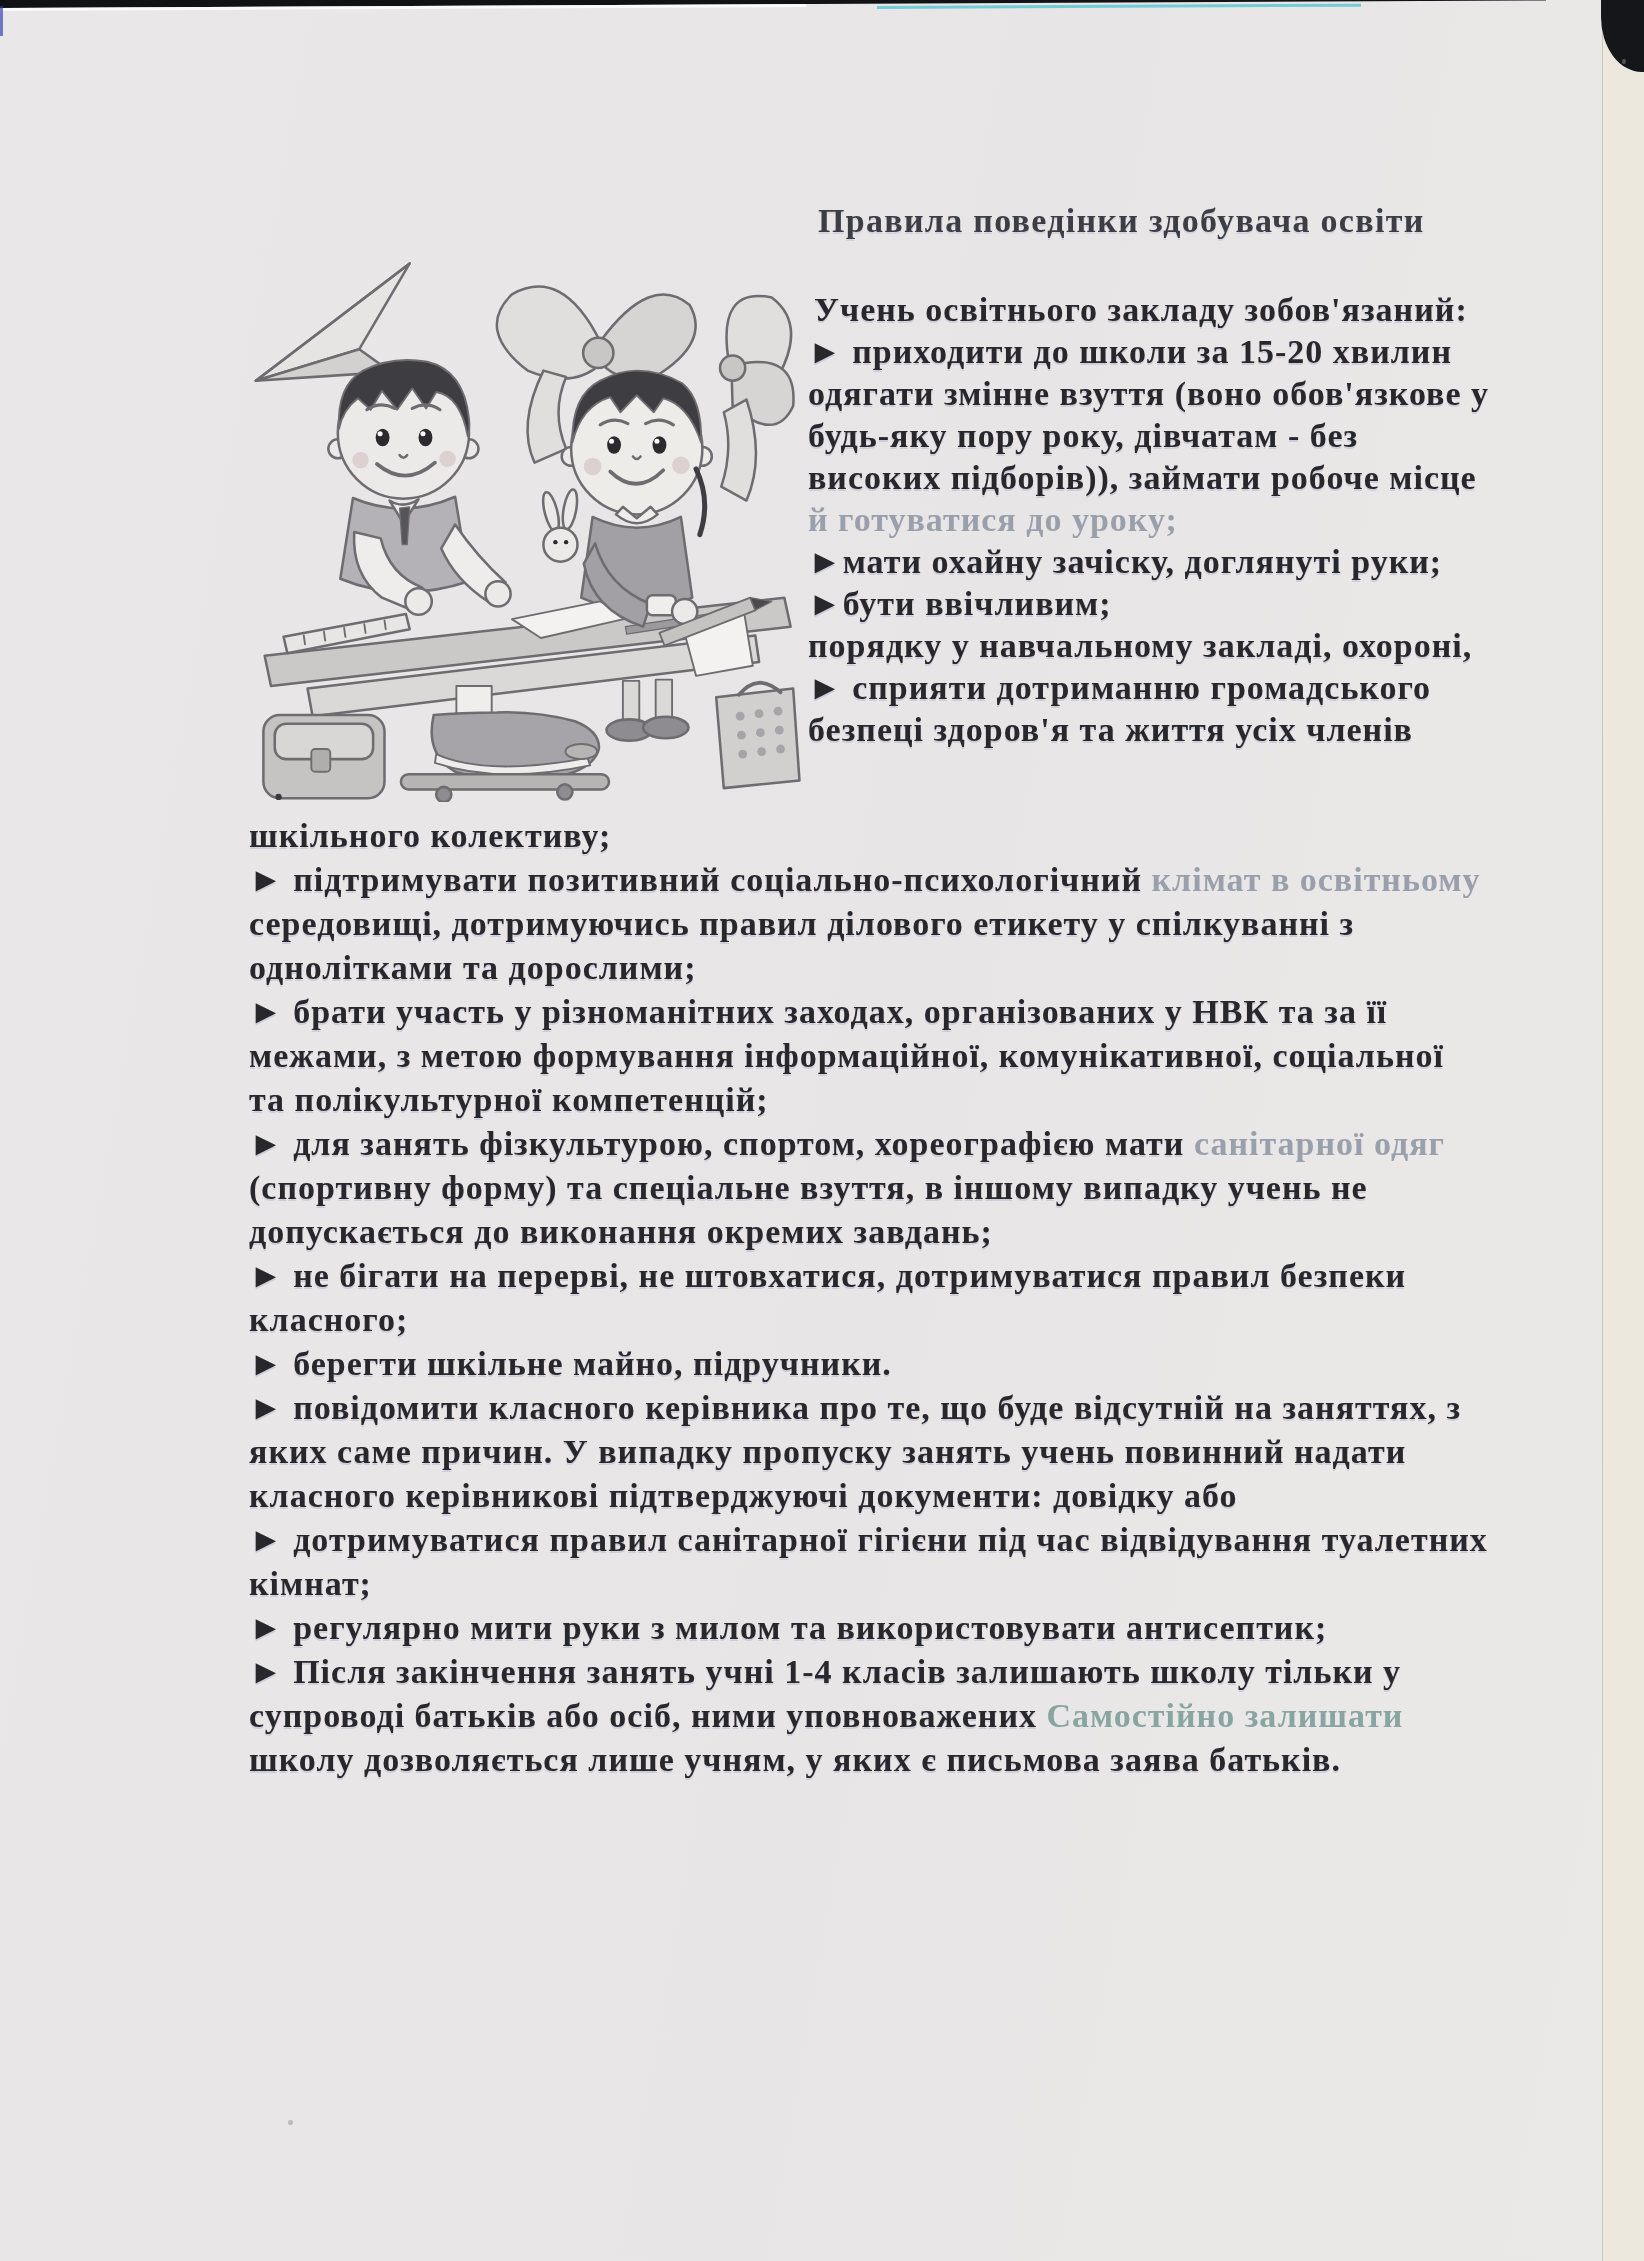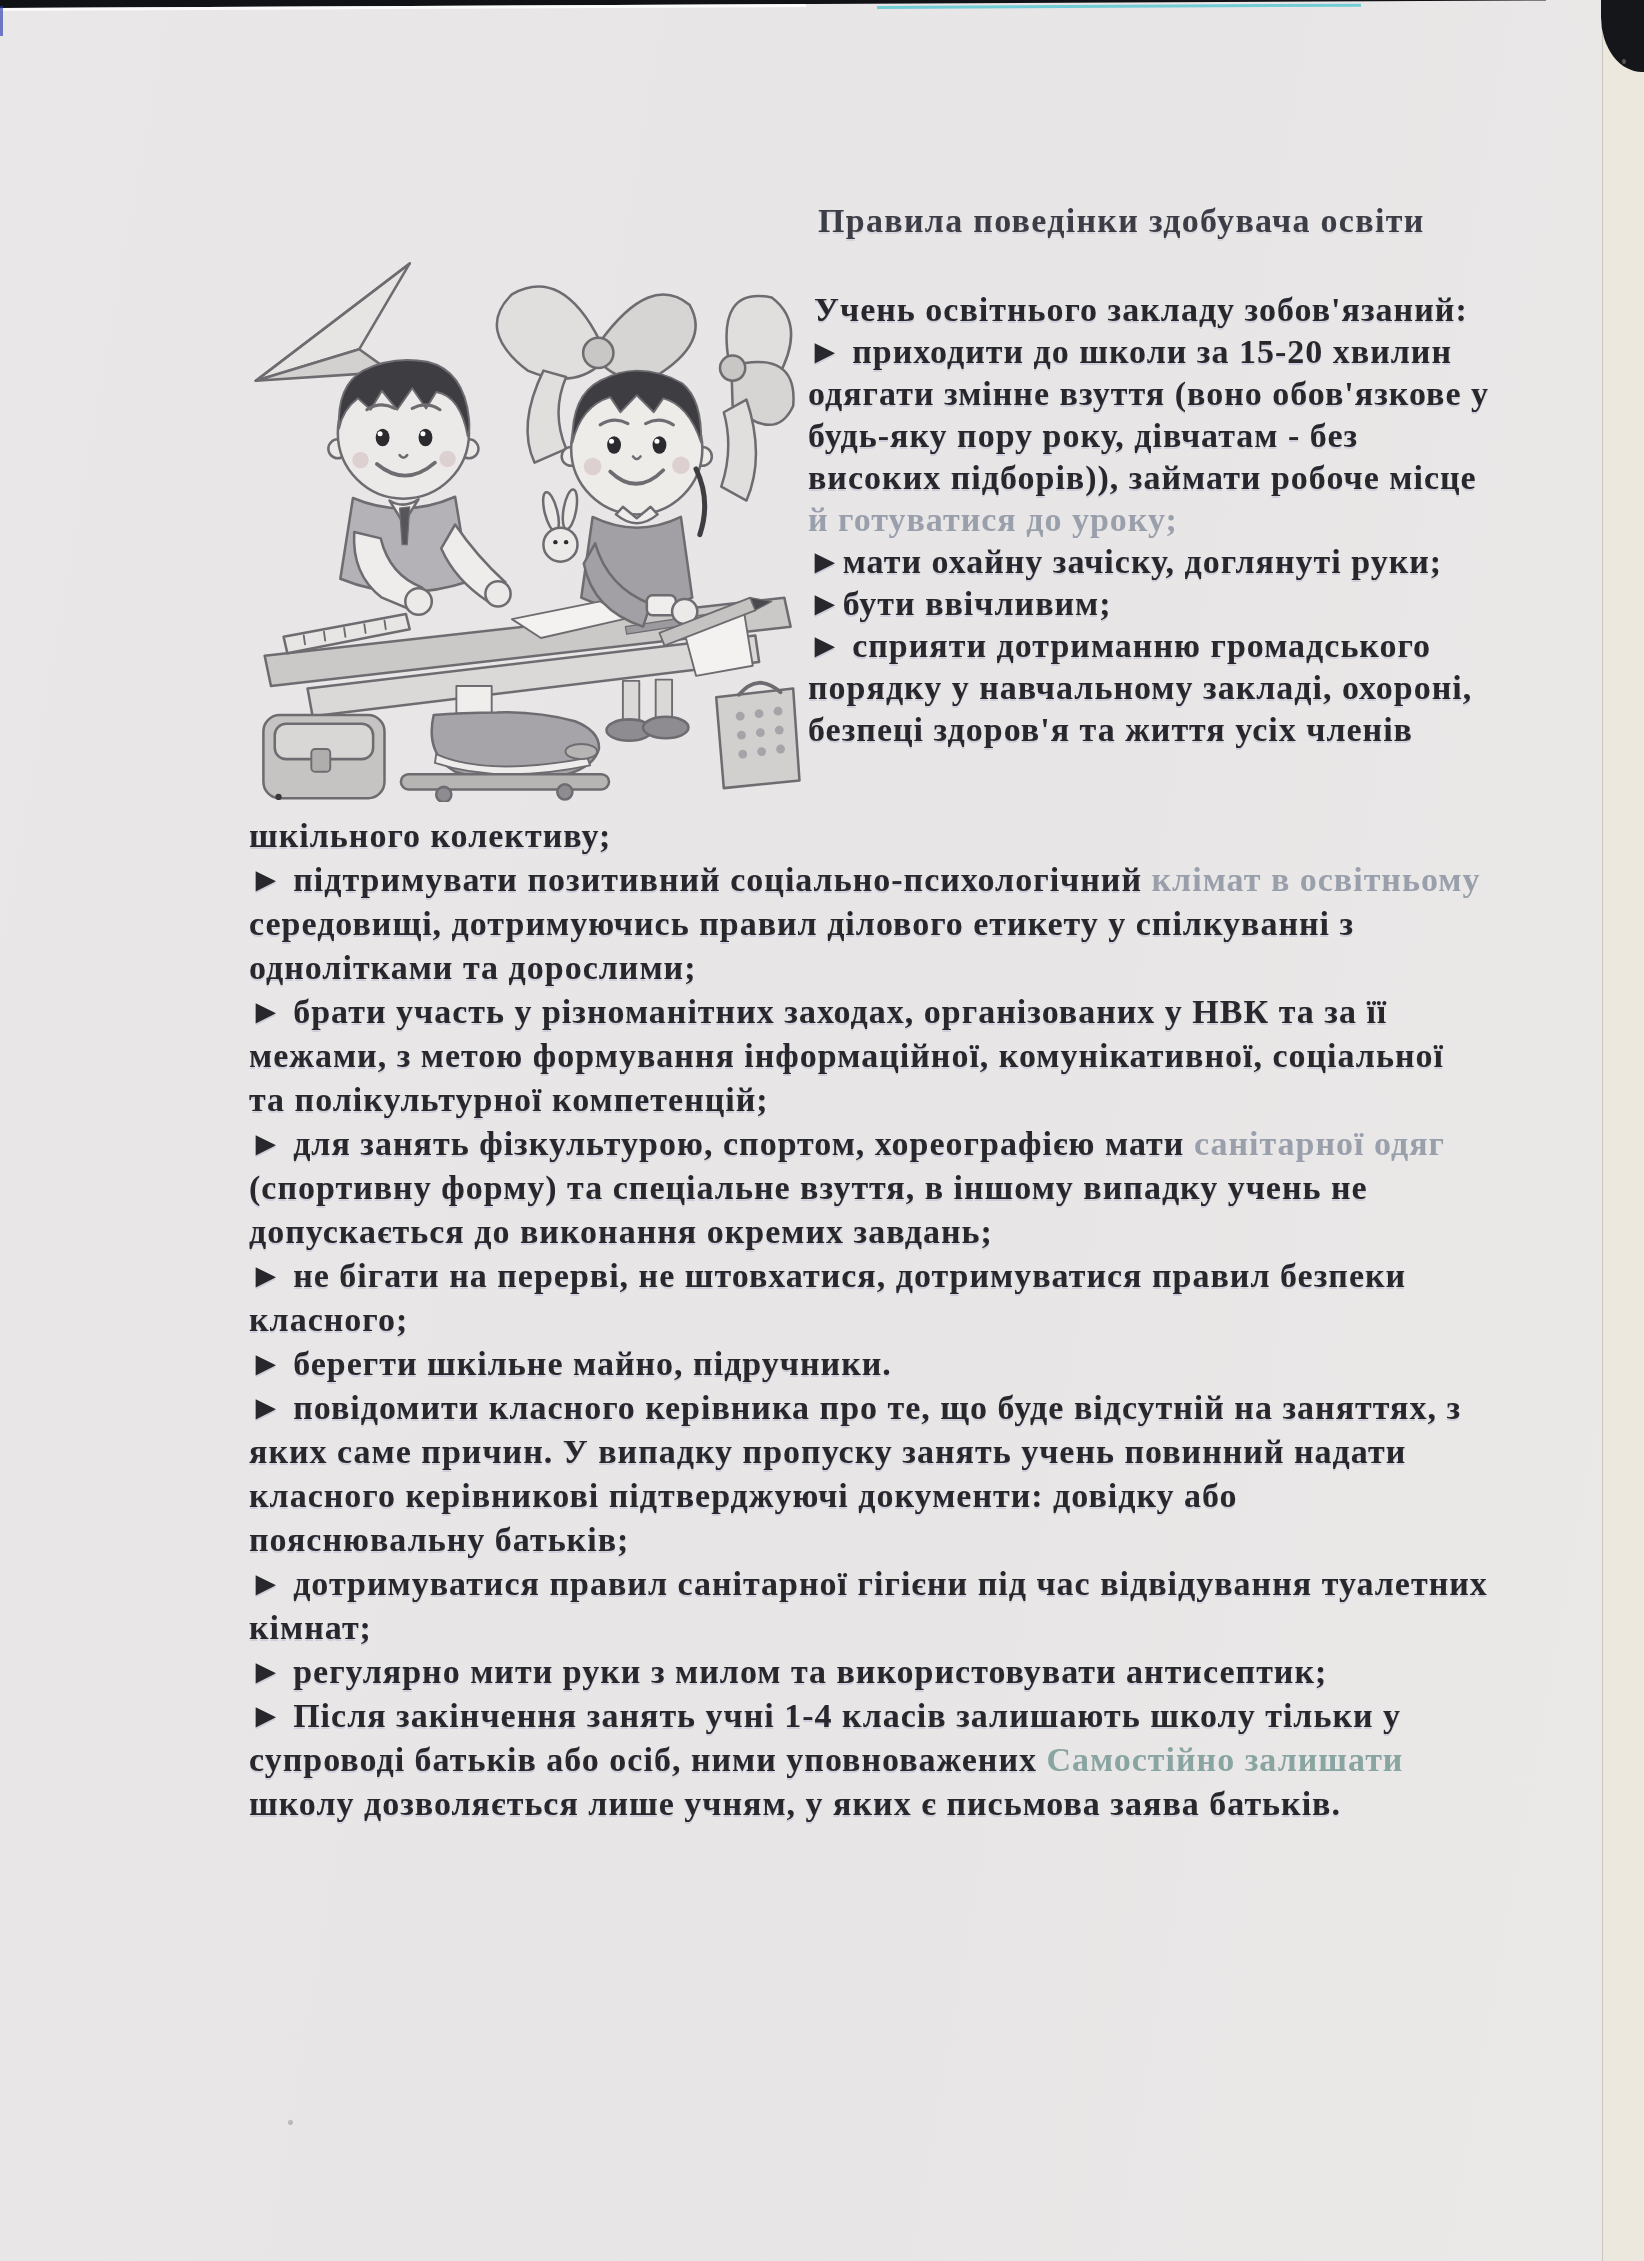--- a/index.html
+++ b/index.html
@@ -171,43 +171,42 @@
   <p class="ln ink intro">Учень освітнього закладу зобов'язаний:</p>
 
   <div class="rc">
     <p class="ln ink">► приходити до школи за 15-20 хвилин</p>
     <p class="ln ink">одягати змінне взуття (воно обов'язкове у</p>
     <p class="ln ink">будь-яку пору року, дівчатам - без</p>
     <p class="ln ink">високих підборів)), займати робоче місце</p>
     <p class="ln f1">й готуватися до уроку;</p>
     <p class="ln ink">►мати охайну зачіску, доглянуті руки;</p>
     <p class="ln ink">►бути ввічливим;</p>
+    <p class="ln ink">порядку у навчальному закладі, охороні,</p>
     <p class="ln ink">► сприяти дотриманню громадського</p>
-    <p class="ln ink">порядку у навчальному закладі, охороні,</p>
     <p class="ln ink">безпеці здоров'я та життя усіх членів</p>
   </div>
 
   <div class="fw">
     <p class="ln ink">шкільного колективу;</p>
     <p class="ln ink"><span>► підтримувати позитивний соціально-психологічний </span><span class="f1">клімат в освітньому</span></p>
     <p class="ln ink">середовищі, дотримуючись правил ділового етикету у спілкуванні з</p>
     <p class="ln ink">однолітками та дорослими;</p>
     <p class="ln ink">► брати участь у різноманітних заходах, організованих у НВК та за її</p>
     <p class="ln ink">межами, з метою формування інформаційної, комунікативної, соціальної</p>
     <p class="ln ink">та полікультурної компетенцій;</p>
     <p class="ln ink"><span>► для занять фізкультурою, спортом, хореографією мати </span><span class="f1">санітарної одяг</span></p>
     <p class="ln ink">(спортивну форму) та спеціальне взуття, в іншому випадку учень не</p>
     <p class="ln ink">допускається до виконання окремих завдань;</p>
     <p class="ln ink">► не бігати на перерві, не штовхатися, дотримуватися правил безпеки</p>
     <p class="ln ink">класного;</p>
     <p class="ln ink">► берегти шкільне майно, підручники.</p>
     <p class="ln ink">► повідомити класного керівника про те, що буде відсутній на заняттях, з</p>
     <p class="ln ink">яких саме причин. У випадку пропуску занять учень повинний надати</p>
     <p class="ln ink">класного керівникові підтверджуючі документи: довідку або</p>
-    <p class="ln ink">пояснювальну батьків;</p>
     <p class="ln ink">► дотримуватися правил санітарної гігієни під час відвідування туалетних</p>
     <p class="ln ink">кімнат;</p>
     <p class="ln ink">► регулярно мити руки з милом та використовувати антисептик;</p>
     <p class="ln ink">► Після закінчення занять учні 1-4 класів залишають школу тільки у</p>
     <p class="ln ink"><span>супроводі батьків або осіб, ними уповноважених </span><span class="f2">Самостійно залишати</span></p>
     <p class="ln ink">школу дозволяється лише учням, у яких є письмова заява батьків.</p>
   </div>
 
 </div>
 

